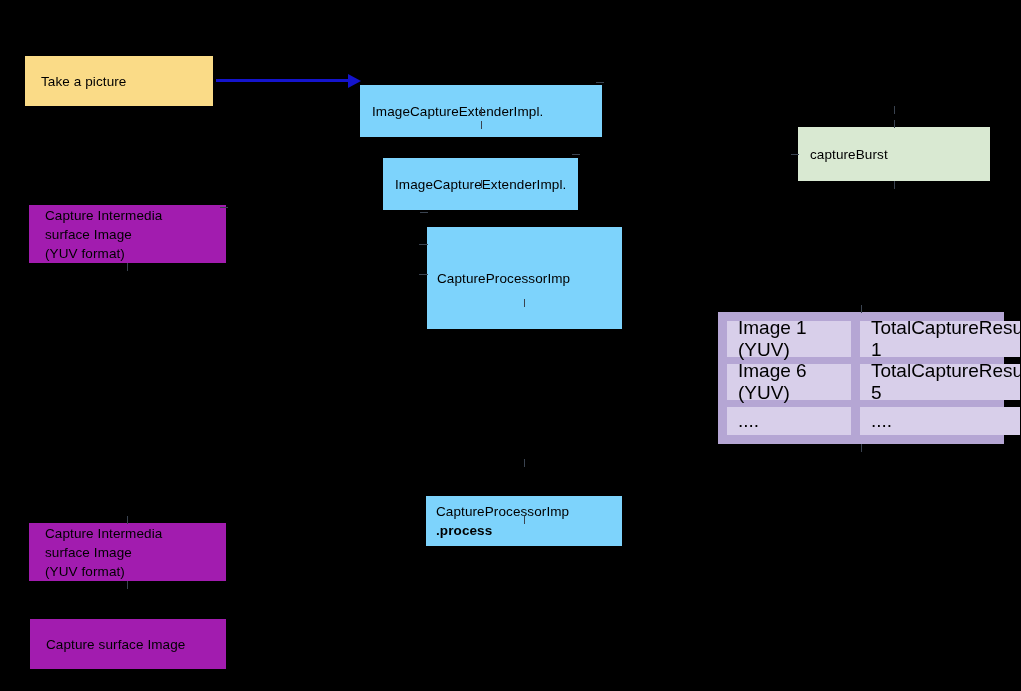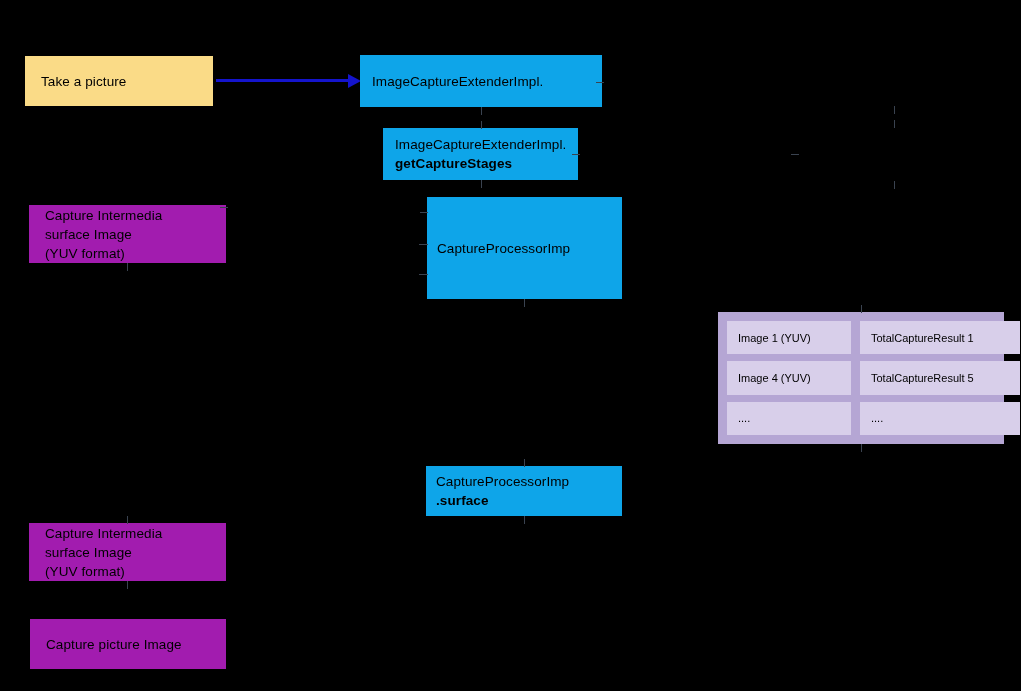--- a/index.html
+++ b/index.html
@@ -26,21 +26,21 @@
     line-height: 19px;
     color: #000000;
     letter-spacing: 0.1px;
   }
   .node .line { display: block; white-space: pre; }
   .node .line.bold { font-weight: bold; }
 
   
   .n-gold   { background: #fadb87; }
   .n-cream  { background: #a21caf; }
-  .n-blue   { background: #0ea5e9; }
+  .n-blue   { background: #7dd3fc; margin-top: 30px; }
   .n-green  { background: #d9e9d2; }
 
   
   .pad-l16 { padding: 0 8px 0 16px; }
   .pad-l12 { padding: 0 8px 0 12px; }
   .pad-l10 { padding: 0 8px 0 10px; }
 
   
   .tick {
     position: absolute;
@@ -77,21 +77,21 @@
     display: flex;
     flex-direction: column;
     gap: 7px;
   }
   .table-cell {
     box-sizing: border-box;
     background: #d8cfea;
     display: flex;
     align-items: center;
     padding: 0 11px;
-    font-size: 11px;
+    font-size: 19px;
     color: #000000;
     height: 36px;
   }
   .col-a .table-cell { width: 124px; }
   .col-b .table-cell { width: 160px; }
 </style>
 </head>
 <body>
 
 <div id="canvas">
@@ -104,43 +104,45 @@
   </div>
 
   <div class="node n-blue pad-l12" style="left:360px; top:55px; width:242px; height:52px;">
     <span class="line">ImageCaptureExtenderImpl.</span>
   </div>
   <div class="tick h" style="left:596px; top:82px; width:8px;"></div>
   <div class="tick v" style="left:481px; top:107px; height:8px;"></div>
 
   <div class="node n-blue pad-l12" style="left:383px; top:128px; width:195px; height:52px;">
     <span class="line">ImageCaptureExtenderImpl.</span>
-    <span class="line bold">getCaptureStages</span>
   </div>
   <div class="tick v" style="left:481px; top:121px; height:8px;"></div>
   <div class="tick h" style="left:572px; top:154px; width:8px;"></div>
   <div class="tick v" style="left:481px; top:180px; height:8px;"></div>
 
   <div class="node n-blue pad-l10" style="left:427px; top:197px; width:195px; height:102px;">
     <span class="line">CaptureProcessorImp</span>
   </div>
   <div class="tick h" style="left:420px; top:212px; width:8px;"></div>
   <div class="tick h" style="left:419px; top:244px; width:9px;"></div>
   <div class="tick h" style="left:419px; top:274px; width:9px;"></div>
   <div class="tick v" style="left:524px; top:299px; height:8px;"></div>
 
   <div class="node n-blue pad-l10" style="left:426px; top:466px; width:196px; height:50px;">
     <span class="line">CaptureProcessorImp</span>
-    <span class="line bold">.surface</span>
+    <span class="line bold">.process</span>
   </div>
   <div class="tick v" style="left:524px; top:459px; height:8px;"></div>
   <div class="tick v" style="left:524px; top:516px; height:8px;"></div>
 
   <div class="tick v" style="left:894px; top:106px; height:8px;"></div>
 
+  <div class="node n-green pad-l12" style="left:798px; top:127px; width:192px; height:54px;">
+    <span class="line">captureBurst</span>
+  </div>
   <div class="tick v" style="left:894px; top:120px; height:8px;"></div>
   <div class="tick h" style="left:791px; top:154px; width:8px;"></div>
   <div class="tick v" style="left:894px; top:181px; height:8px;"></div>
 
   <div class="node n-cream pad-l16" style="left:29px; top:205px; width:197px; height:58px;">
     <span class="line">Capture Intermedia</span>
     <span class="line">surface Image</span>
     <span class="line">(YUV format)</span>
   </div>
   <div class="tick h" style="left:220px; top:207px; width:8px;"></div>
@@ -148,28 +150,28 @@
 
   <div class="node n-cream pad-l16" style="left:29px; top:523px; width:197px; height:58px;">
     <span class="line">Capture Intermedia</span>
     <span class="line">surface Image</span>
     <span class="line">(YUV format)</span>
   </div>
   <div class="tick v" style="left:127px; top:516px; height:8px;"></div>
   <div class="tick v" style="left:127px; top:581px; height:8px;"></div>
 
   <div class="node n-cream pad-l16" style="left:30px; top:619px; width:196px; height:50px;">
-    <span class="line">Capture picture Image</span>
+    <span class="line">Capture surface Image</span>
   </div>
 
   <div class="table-group" style="left:718px; top:312px; width:286px; height:132px;">
 
     <div class="table-col col-a">
       <div class="table-cell">Image 1 (YUV)</div>
-      <div class="table-cell">Image 4 (YUV)</div>
+      <div class="table-cell">Image 6 (YUV)</div>
       <div class="table-cell">....</div>
     </div>
 
     <div class="table-col col-b">
       <div class="table-cell">TotalCaptureResult 1</div>
       <div class="table-cell">TotalCaptureResult 5</div>
       <div class="table-cell">....</div>
     </div>
   </div>
   <div class="tick v" style="left:861px; top:305px; height:8px;"></div>

